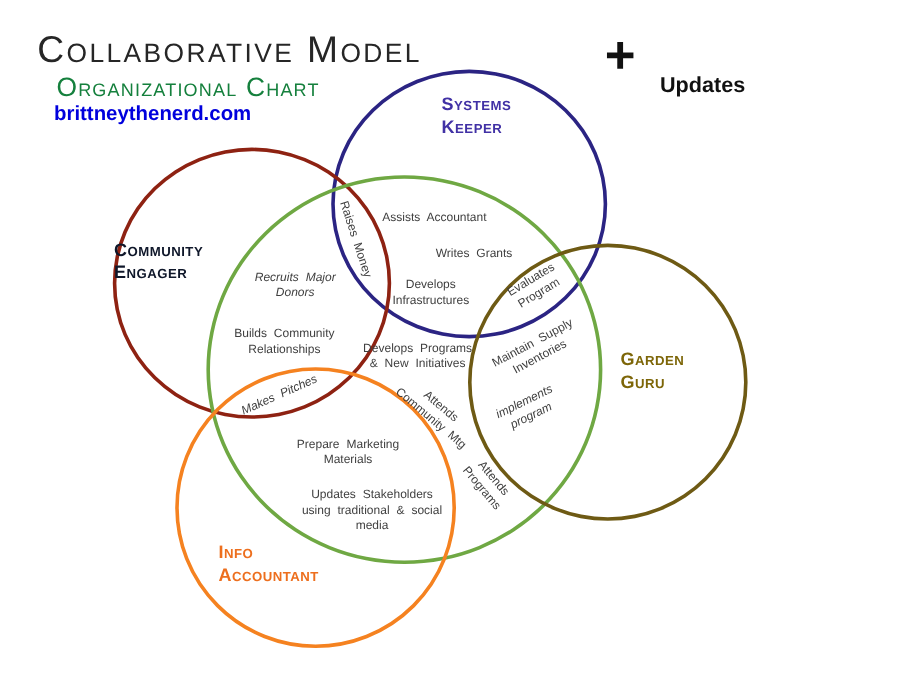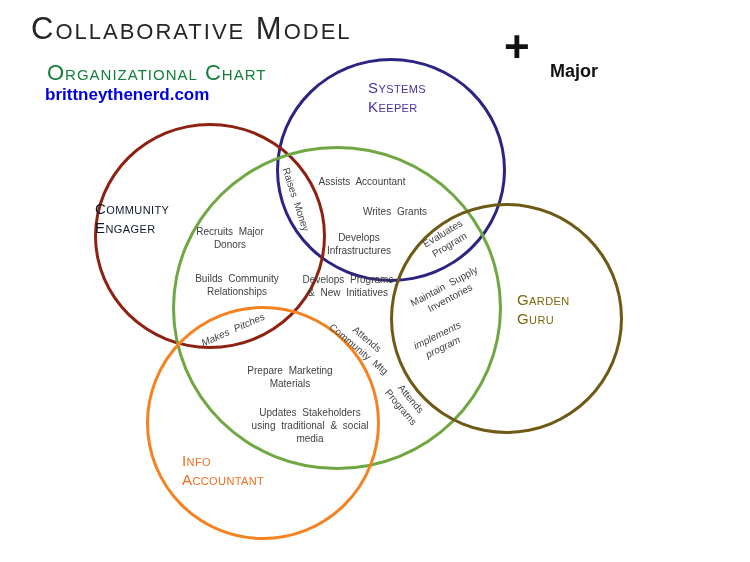--- a/index.html
+++ b/index.html
@@ -2,21 +2,21 @@
 <html><head>
 <meta charset="utf-8">
 <style>
   html,body{margin:0;padding:0;background:#fff;}
   .canvas{
     position:relative; width:750px; height:562px; background:#ffffff;
     font-family:"Liberation Sans", sans-serif; overflow:hidden;
   }
   
   .title{
-    position:absolute; left:31px; top:11px;
+    position:absolute; left:31px; top:24px;
     font-size:31px; font-weight:400; font-variant:small-caps;
     letter-spacing:2px; color:#262626; white-space:nowrap;
   }
   .subtitle{
     position:absolute; left:47px; top:60px;
     font-size:22px; font-weight:400; font-variant:small-caps;
     letter-spacing:1px; color:#15803d; white-space:nowrap;
   }
   .site-link{
     position:absolute; left:45px; top:85px;
@@ -33,59 +33,59 @@
   }
   
   .circle{position:absolute; border-radius:50%; background:transparent;}
   .c-systems {left:276px; top:58px;  width:224px; height:218px; border:3px solid #2b2483;}
   .c-community{left:94px; top:123px; width:226px; height:220px; border:3px solid #8e2212;}
   .c-green   {left:172px; top:146px; width:324px; height:318px; border:3px solid #6fa843;}
   .c-garden  {left:390px; top:203px; width:227px; height:225px; border:3px solid #6e5a14;}
   .c-info    {left:146px; top:306px; width:228px; height:228px; border:3px solid #f58220;}
   
   .role{
-    position:absolute; font-weight:normal; font-variant:small-caps;
+    position:absolute; font-weight:bold; font-variant:small-caps;
     font-size:15px; line-height:19px; letter-spacing:0.4px; white-space:nowrap;
   }
   .r-systems  {left:368px; top:78px;  color:#4131a5;}
   .r-community{left:95px; top:199px; color:#0f172a;}
   .r-garden   {left:517px; top:290px; color:#7d6608;}
   .r-info     {left:182px; top:451px; color:#ed6f1e;}
   
   .task{
     position:absolute; color:#3f3f3f; font-size:10px; line-height:13px;
     text-align:center; word-spacing:3px; white-space:nowrap;
   }
   .rot{transform-origin:50% 50%;}
   .t-assists   {left:297px; top:175px; width:130px;}
   .t-grants    {left:345px; top:205px; width:100px;}
   .t-infra     {left:309px; top:231px; width:100px;}
   .t-raises    {left:251px; top:193px; width:90px;  transform:rotate(72deg);}
   .t-evaluates {left:411px; top:226px; width:70px;  transform:rotate(-31deg);}
-  .t-recruits  {left:180px; top:225px; width:100px;}
+  .t-recruits  {left:196px; top:225px; width:100px;font-style:italic;}
   .t-builds    {left:177px; top:272px; width:120px;}
-  .t-devprog   {left:288px; top:273px; width:120px;}
+  .t-devprog   {left:288px; top:284px; width:120px;}
   .t-pitches   {left:183px; top:323px; width:100px; transform:rotate(-24deg); font-style:italic;}
   .t-commtg    {left:316px; top:331px; width:94px;  transform:rotate(40deg);}
   .t-supply    {left:402px; top:279px; width:90px;  transform:rotate(-28deg);}
   .t-implement {left:400px; top:328px; width:80px;  transform:rotate(-26deg); font-style:italic;}
   .t-attprog   {left:371px; top:390px; width:70px;  transform:rotate(50deg);}
   .t-marketing {left:230px; top:364px; width:120px;}
   .t-updates   {left:240px; top:406px; width:140px;}
 </style>
 </head>
 <body>
 
 <div class="canvas">
 
   <div class="title">Collaborative Model</div>
   <div class="subtitle">Organizational Chart</div>
   <div class="site-link">brittneythenerd.com</div>
   <div class="plus-sign">+</div>
-  <div class="plus-label">Major</div>
+  <div class="plus-label">Updates</div>
 
   <div class="circle c-systems"></div>
   <div class="circle c-community"></div>
   <div class="circle c-green"></div>
   <div class="circle c-garden"></div>
   <div class="circle c-info"></div>
 
   <div class="role r-systems">
     <div>Systems</div>
     <div>Keeper</div>

